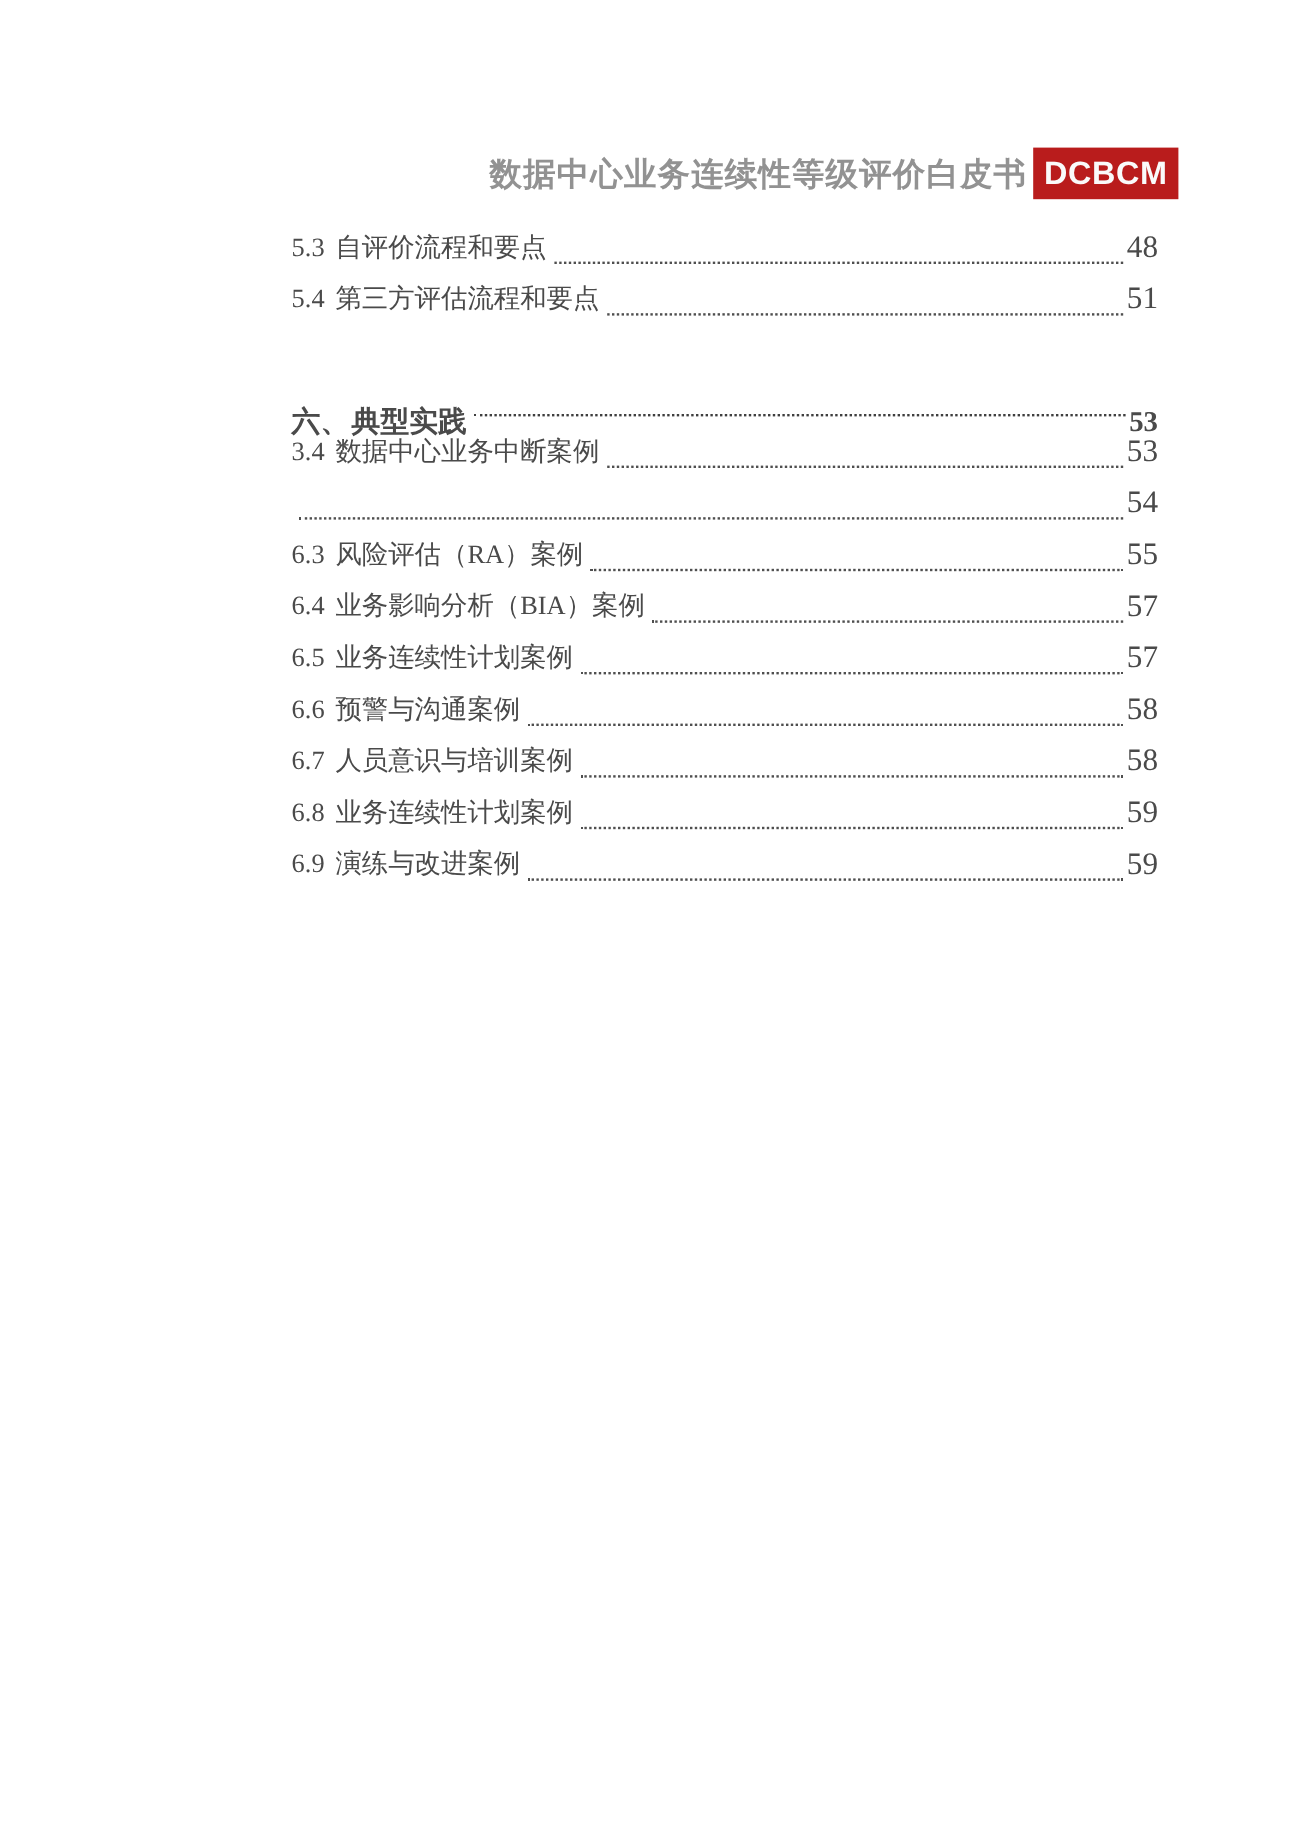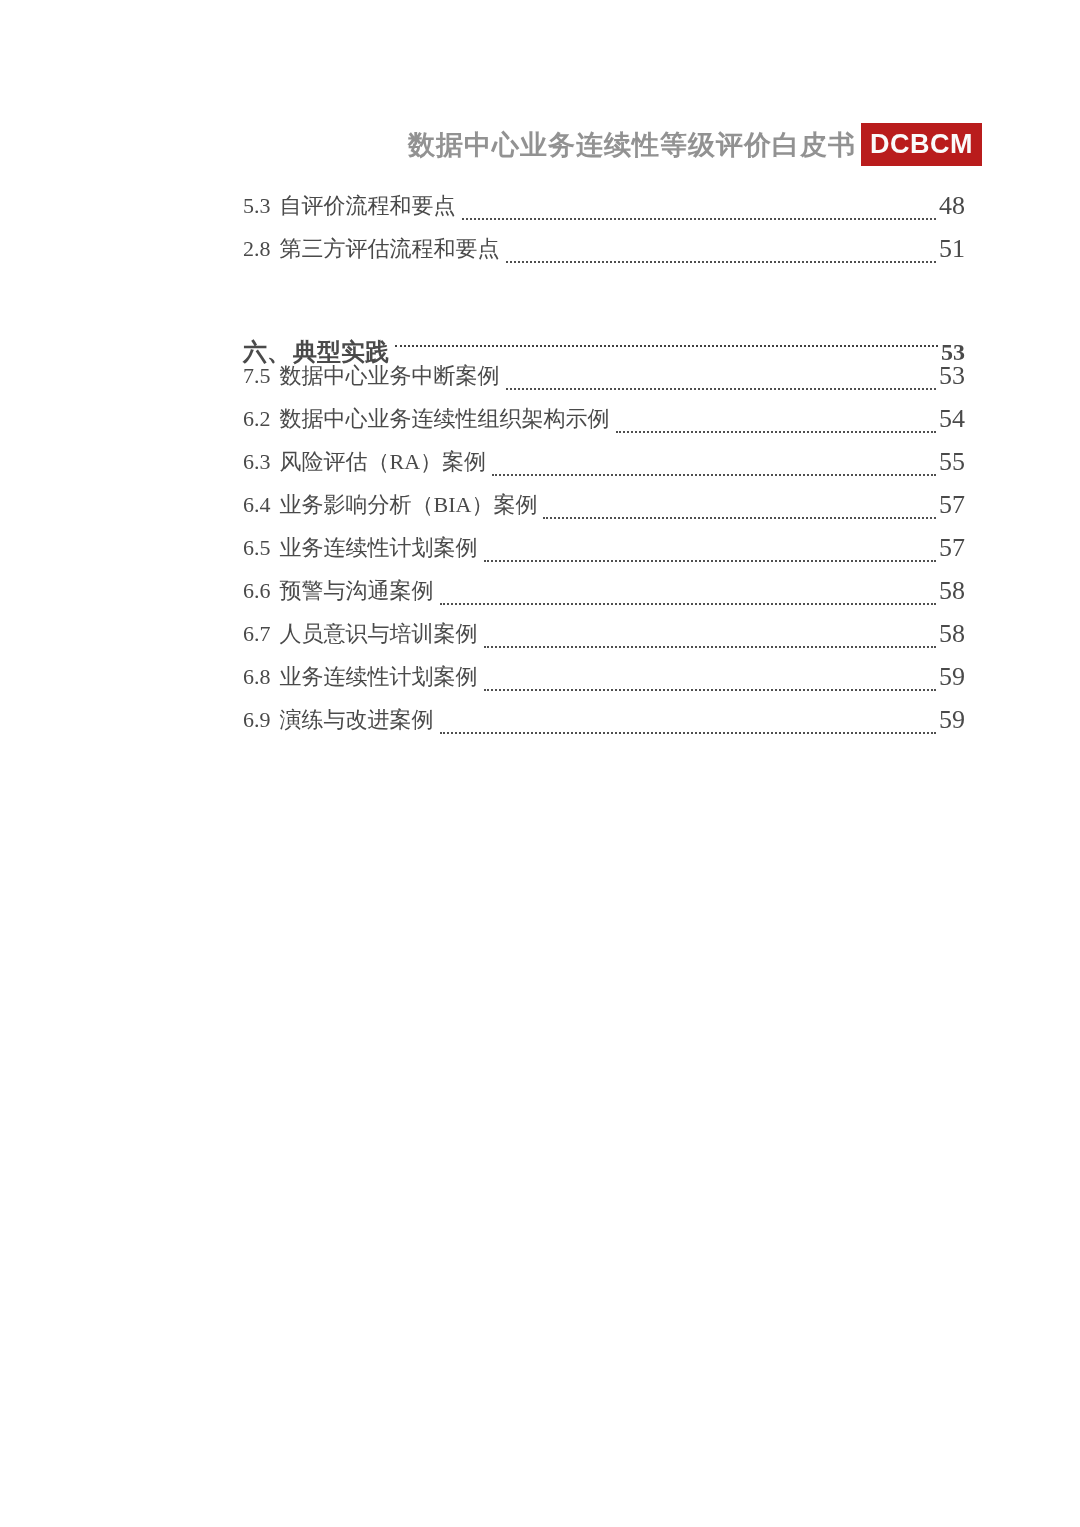--- a/index.html
+++ b/index.html
@@ -91,39 +91,38 @@
 
   <div class="toc">
 
     <div class="toc-row">
       <span class="toc-label"><span class="toc-num">5.3</span><span>自评价流程和要点</span></span>
       <span class="toc-dots"></span>
       <span class="toc-page">48</span>
     </div>
 
     <div class="toc-row">
-      <span class="toc-label"><span class="toc-num">2.8</span><span>第三方评估流程和要点</span></span>
+      <span class="toc-label"><span class="toc-num">5.4</span><span>第三方评估流程和要点</span></span>
       <span class="toc-dots"></span>
       <span class="toc-page">51</span>
     </div>
 
     <div class="toc-row toc-heading">
       <span class="toc-label"><span class="toc-num">六、</span><span>典型实践</span></span>
       <span class="toc-dots"></span>
       <span class="toc-page">53</span>
     </div>
 
     <div class="toc-row">
-      <span class="toc-label"><span class="toc-num">7.5</span><span>数据中心业务中断案例</span></span>
+      <span class="toc-label"><span class="toc-num">3.4</span><span>数据中心业务中断案例</span></span>
       <span class="toc-dots"></span>
       <span class="toc-page">53</span>
     </div>
 
     <div class="toc-row">
-      <span class="toc-label"><span class="toc-num">6.2</span><span>数据中心业务连续性组织架构示例</span></span>
       <span class="toc-dots"></span>
       <span class="toc-page">54</span>
     </div>
 
     <div class="toc-row">
       <span class="toc-label"><span class="toc-num">6.3</span><span>风险评估（RA）案例</span></span>
       <span class="toc-dots"></span>
       <span class="toc-page">55</span>
     </div>
 

